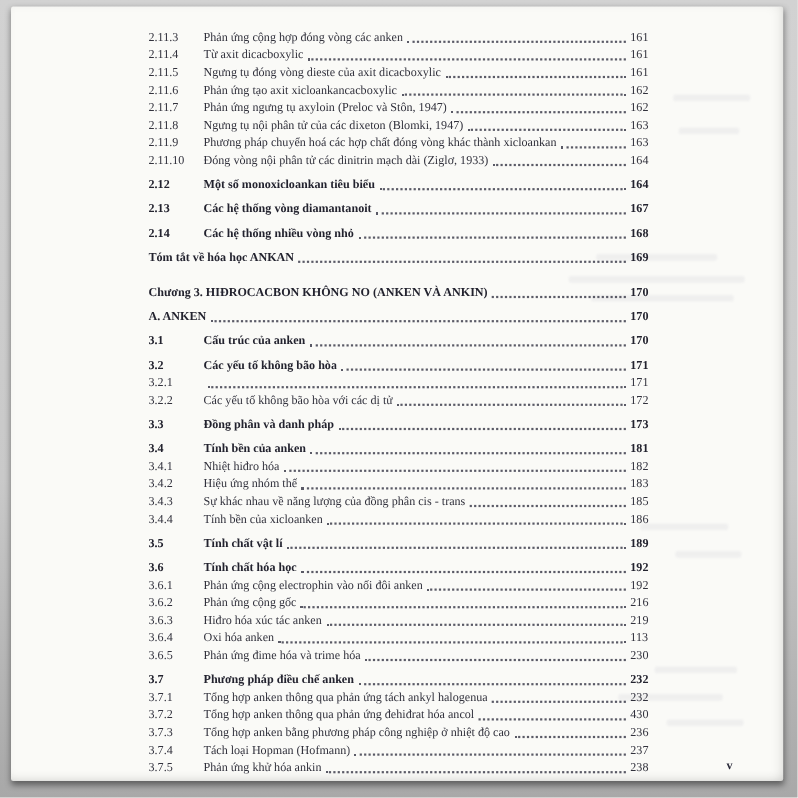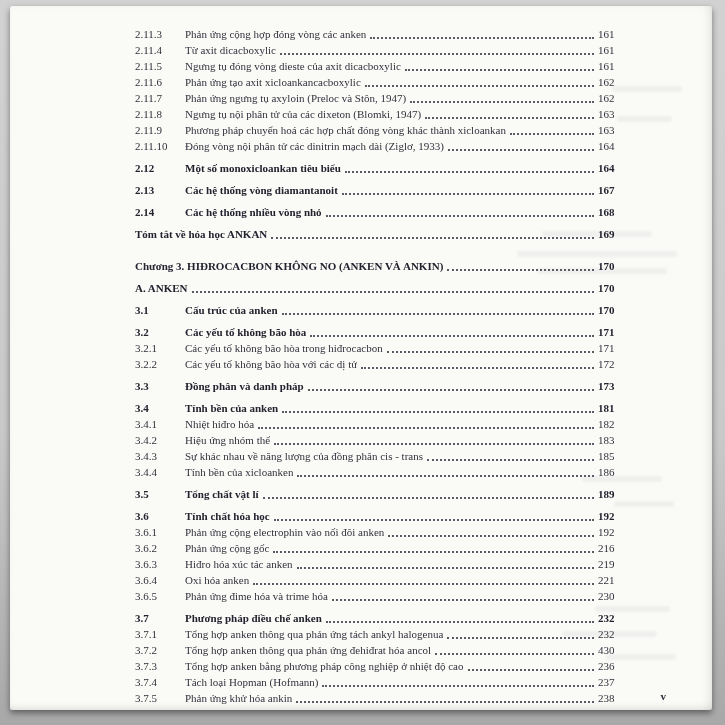--- a/index.html
+++ b/index.html
@@ -15,21 +15,21 @@
     background:linear-gradient(180deg,#d2d2d2 0%,#c9c9c9 60%,#a8a8a8 100%);
   }
   .book-page{
     position:absolute;left:10px;top:6px;right:13px;bottom:15px;
     background:#fafaf7;
     border-radius:2px;
     box-shadow:0 3px 6px rgba(0,0,0,.45), inset -6px 0 14px -8px rgba(0,0,0,.18), inset 0 -6px 12px -8px rgba(0,0,0,.2);
   }
   .toc-content{
     position:absolute;left:0;top:0;right:0;bottom:0;
-    padding:20px 88px 0 125px;
+    padding:20px 113px 0 125px;
     color:#31313c;
     font-size:11px;
   }
   .row{
     display:flex;
     align-items:baseline;
     line-height:16px;
     height:16px;
     white-space:nowrap;
   }
@@ -168,21 +168,20 @@
             <span class="page">170</span>
           </div>
           <div class="row bold gap1">
             <span class="num">3.2</span>
             <span class="title">Các yếu tố không bão hòa</span>
             <span class="leader"></span>
             <span class="page">171</span>
           </div>
           <div class="row">
             <span class="num">3.2.1</span>
-            <span class="title">Các yếu tố không bão hòa trong hiđrocacbon</span>
             <span class="leader"></span>
             <span class="page">171</span>
           </div>
           <div class="row">
             <span class="num">3.2.2</span>
             <span class="title">Các yếu tố không bão hòa với các dị tử</span>
             <span class="leader"></span>
             <span class="page">172</span>
           </div>
           <div class="row bold gap1">
@@ -216,21 +215,21 @@
             <span class="page">185</span>
           </div>
           <div class="row">
             <span class="num">3.4.4</span>
             <span class="title">Tính bền của xicloanken</span>
             <span class="leader"></span>
             <span class="page">186</span>
           </div>
           <div class="row bold gap1">
             <span class="num">3.5</span>
-            <span class="title">Tổng chất vật lí</span>
+            <span class="title">Tính chất vật lí</span>
             <span class="leader"></span>
             <span class="page">189</span>
           </div>
           <div class="row bold gap1">
             <span class="num">3.6</span>
             <span class="title">Tính chất hóa học</span>
             <span class="leader"></span>
             <span class="page">192</span>
           </div>
           <div class="row">
@@ -248,21 +247,21 @@
           <div class="row">
             <span class="num">3.6.3</span>
             <span class="title">Hiđro hóa xúc tác anken</span>
             <span class="leader"></span>
             <span class="page">219</span>
           </div>
           <div class="row">
             <span class="num">3.6.4</span>
             <span class="title">Oxi hóa anken</span>
             <span class="leader"></span>
-            <span class="page">221</span>
+            <span class="page">113</span>
           </div>
           <div class="row">
             <span class="num">3.6.5</span>
             <span class="title">Phản ứng đime hóa và trime hóa</span>
             <span class="leader"></span>
             <span class="page">230</span>
           </div>
           <div class="row bold gap1">
             <span class="num">3.7</span>
             <span class="title">Phương pháp điều chế anken</span>

